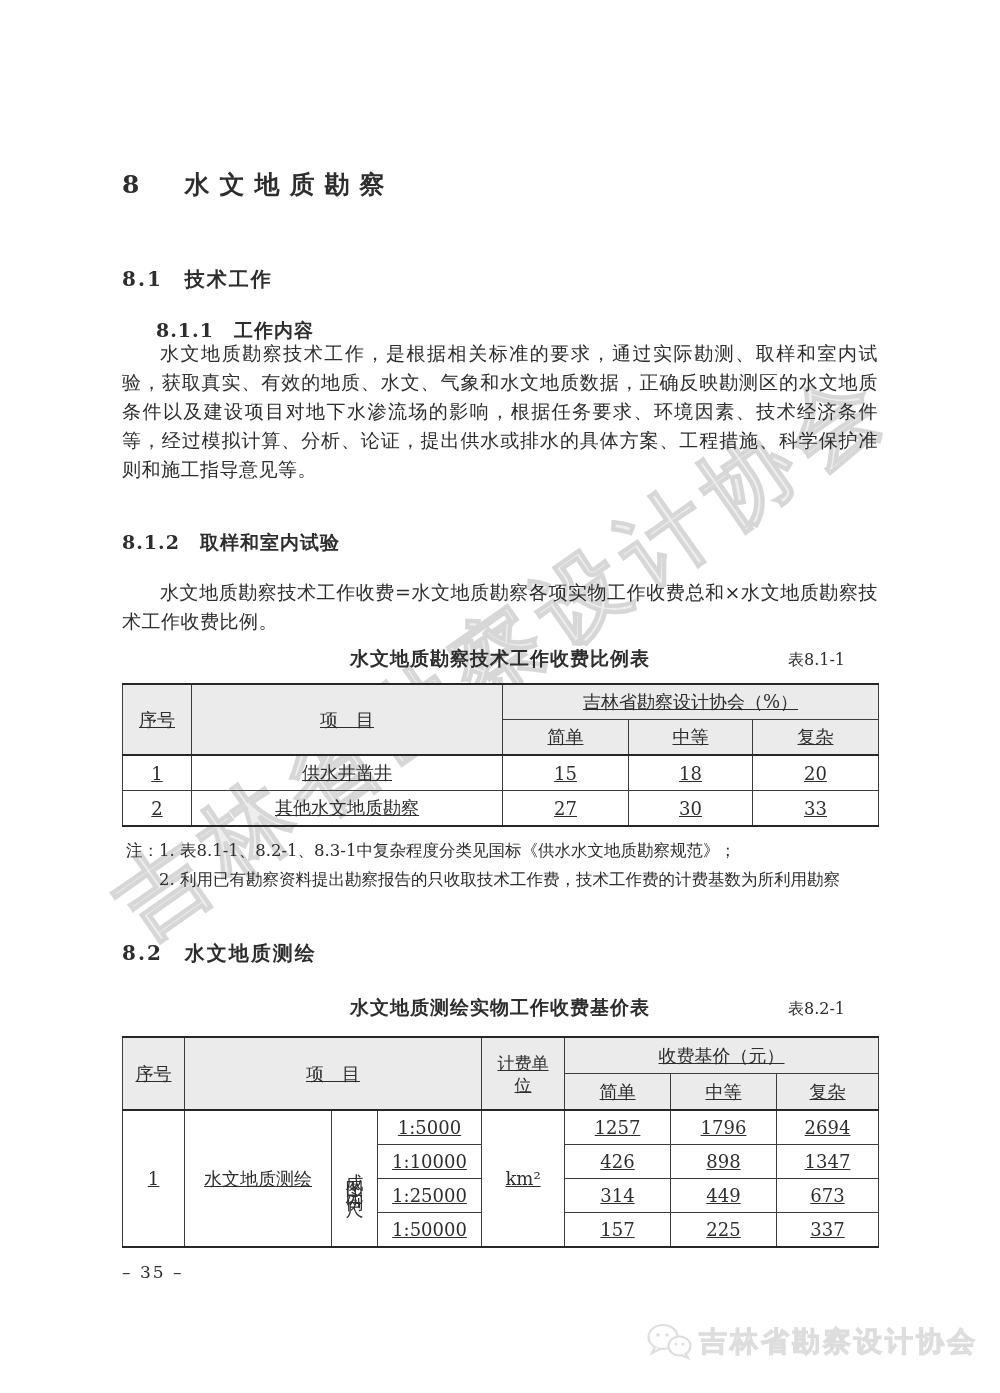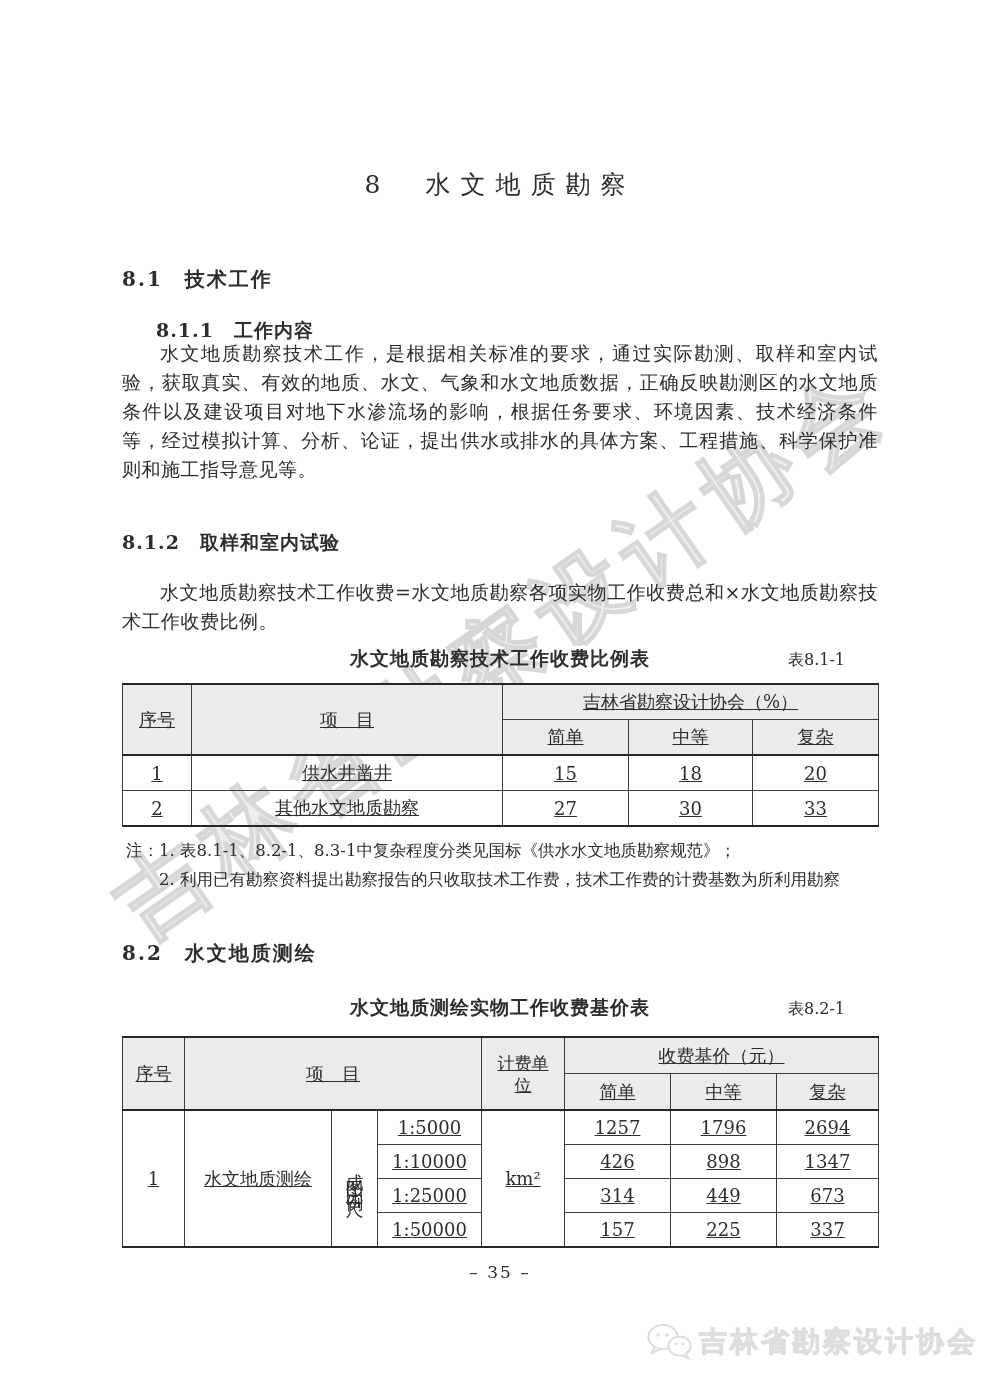--- a/index.html
+++ b/index.html
@@ -12,21 +12,21 @@
   .watermark {
     position:absolute; left:118px; top:858px; height:92px; z-index:0;
     font-size:90px; font-weight:bold; letter-spacing:12px; white-space:nowrap;
     color:#eeeeee; -webkit-text-stroke:1.5px #d7d7d7;
     transform:rotate(-35deg); transform-origin:left center;
     pointer-events:none; user-select:none;
   }
   .content { position:absolute; left:122px; width:756px; top:0; z-index:1; }
   .content > * { position:absolute; left:0; width:756px; margin:0; }
 
-  .main-title { top:168px; text-align:center; font-size:25px; font-weight:normal; letter-spacing:10px; }
+  .main-title { top:168px; text-align:left; font-size:25px; font-weight:bold; letter-spacing:10px; }
   .sec  { font-size:20px; font-weight:bold; letter-spacing:2px; }
   .h81  { top:266px; }
   .h82  { top:940px; }
   .sub  { font-size:19px; font-weight:600; letter-spacing:1px; }
   .h811 { top:318px;margin-left:34px; }
   .h812 { top:530px; }
   .para { font-size:19px; line-height:29px; text-align:justify; text-indent:2em; letter-spacing:0.5px; }
   .p811 { top:339px; }
   .p812 { top:578px; }
 
@@ -50,21 +50,21 @@
   .hdr-bot { border-bottom:2px solid #262626 !important; }
   .unit-cell { font-size:17px; line-height:22px; padding:4px 14px; }
   .vertical { writing-mode:vertical-lr; text-orientation:upright; letter-spacing:7px;
               display:inline-block; font-size:18px; }
 
   .notes { top:836px; font-size:16.5px; line-height:29px; }
   .note-l0 { padding-left:4px; }
   .note-l1 { padding-left:37px; }
   .note-l2 { padding-left:66px; }
 
-  .pagenum { top:1262px; text-align:center; font-size:17px; letter-spacing:2px; }
+  .pagenum { top:1262px; text-align:left; font-size:17px; letter-spacing:2px; }
 
   .footer-logo {
     position:absolute; right:22px; top:1322px; z-index:1;
     display:flex; align-items:center; gap:6px;
     font-size:28px; font-weight:bold; letter-spacing:3px;
     color:#e9e9e9; -webkit-text-stroke:1px #dddddd;
   }
   .footer-logo svg { display:block; }
 </style>
 </head>

